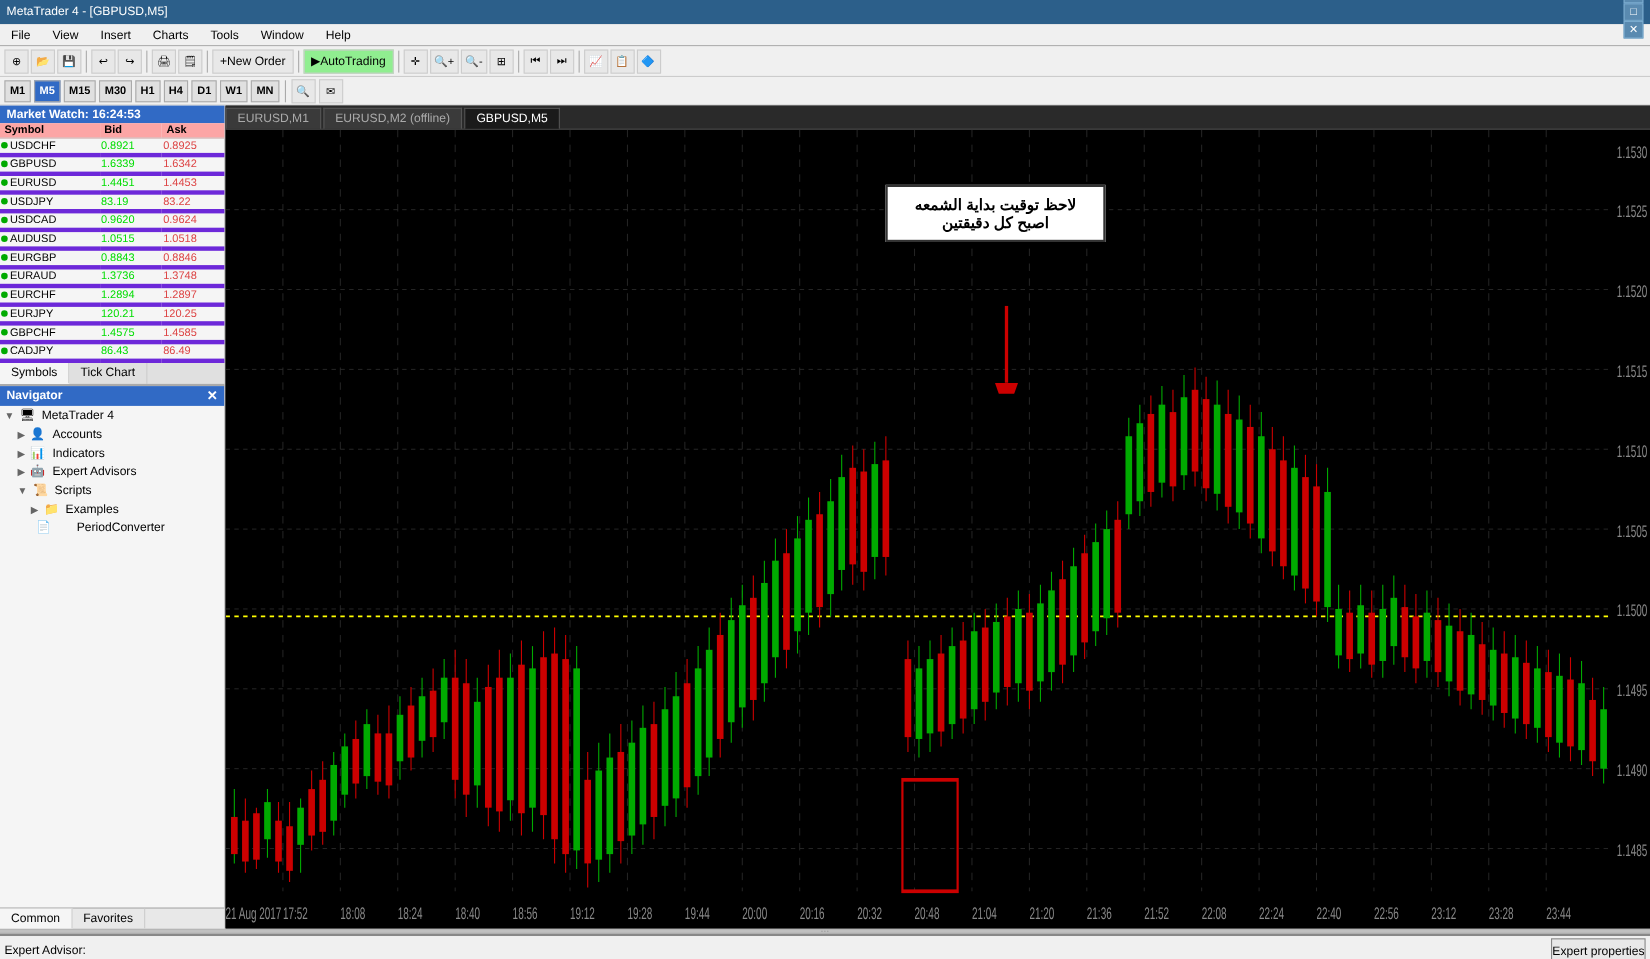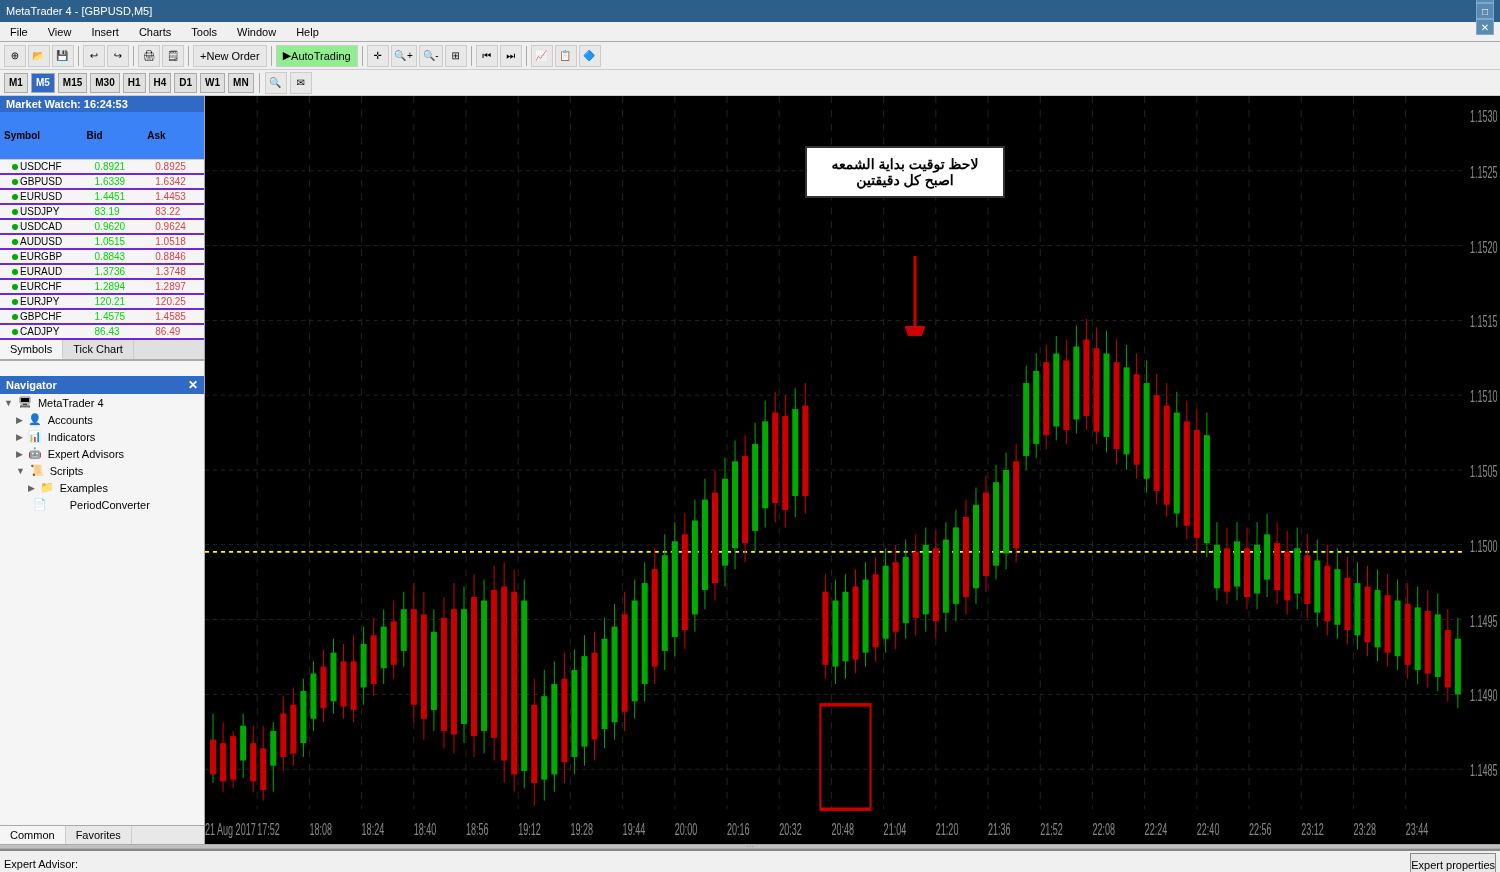--- a/index.html
+++ b/index.html
@@ -18,28 +18,28 @@
     .tb-btn { height: 22px; min-width: 22px; background: #e8e8e8; border: 1px solid #ccc; font-size: 10px; cursor: pointer; display: flex; align-items: center; justify-content: center; padding: 0 3px; }
     .tb-sep { width: 1px; height: 20px; background: #aaa; margin: 0 2px; }
 
     
     .period-btn { height: 20px; min-width: 22px; background: #e0e0e0; border: 1px solid #aaa; font-size: 10px; font-weight: bold; cursor: pointer; padding: 0 4px; }
 
     
     #main-layout { display: flex; height: calc(872px - 22px - 20px - 28px - 28px - 26px); }
 
     
-    #left-panel { width: 205px; display: flex; flex-direction: column; background: #f5f5f5; border-right: 1px solid #aaa; flex-shrink: 0; gap: 15px; }
+    #left-panel { width: 205px; display: flex; flex-direction: column; background: #f5f5f5; border-right: 1px solid #aaa; flex-shrink: 0; }
 
     
     #market-watch { flex: 0 0 auto; border-bottom: 1px solid #aaa; }
     #mw-header { background: #316ac5; color: white; padding: 2px 6px; font-size: 11px; font-weight: bold; display: flex; justify-content: space-between; }
     #mw-table { width: 100%; border-collapse: collapse; }
-    #mw-table th { background: #3b82f6; border-bottom: 1px solid #ccc; padding: 18px 4px; font-size: 10px; text-align: left; }
-    #mw-table td { padding: 1px 12px; font-size: 10px; border-bottom: 2px solid #6d28d9; }
+    #mw-table th { background: #fca5a5; border-bottom: 1px solid #ccc; padding: 1px 4px; font-size: 10px; text-align: left; }
+    #mw-table td { padding: 1px 1px; font-size: 10px; border-bottom: 4px solid #6d28d9; }
     .mw-dot { display: inline-block; width: 6px; height: 6px; border-radius: 50%; background: #00aa00; margin-right: 2px; }
 
     
     .tab-row { display: flex; background: #e0e0e0; border-bottom: 1px solid #aaa; }
     .tab-item { padding: 3px 10px; font-size: 11px; cursor: pointer; border-right: 1px solid #ccc; }
     .tab-item.active { background: #f5f5f5; border-bottom: 1px solid #f5f5f5; }
 
     
     #navigator { flex: 1; overflow: auto; }
     #nav-header { background: #316ac5; color: white; padding: 2px 6px; font-size: 11px; font-weight: bold; display: flex; justify-content: space-between; align-items: center; }
@@ -303,20 +303,25 @@
 
     <div class="bottom-tab-row">
       <div class="bottom-tab active">Common</div>
       <div class="bottom-tab">Favorites</div>
     </div>
   </div>
 
   <div id="chart-area">
 
 
+    <div id="chart-tabs">
+      <div class="chart-tab">EURUSD,M1</div>
+      <div class="chart-tab">EURUSD,M2 (offline)</div>
+      <div class="chart-tab active">GBPUSD,M5</div>
+    </div>
 
     <div id="chart-canvas">
       <svg id="chart-svg" viewBox="0 0 1290 430" preserveAspectRatio="none">
 
         <rect width="1290" height="430" fill="#000"></rect>
 
         <line class="grid-line" x1="0" y1="43" x2="1255" y2="43"></line>
         <line class="grid-line" x1="0" y1="86" x2="1255" y2="86"></line>
         <line class="grid-line" x1="0" y1="129" x2="1255" y2="129"></line>
         <line class="grid-line" x1="0" y1="172" x2="1255" y2="172"></line>

